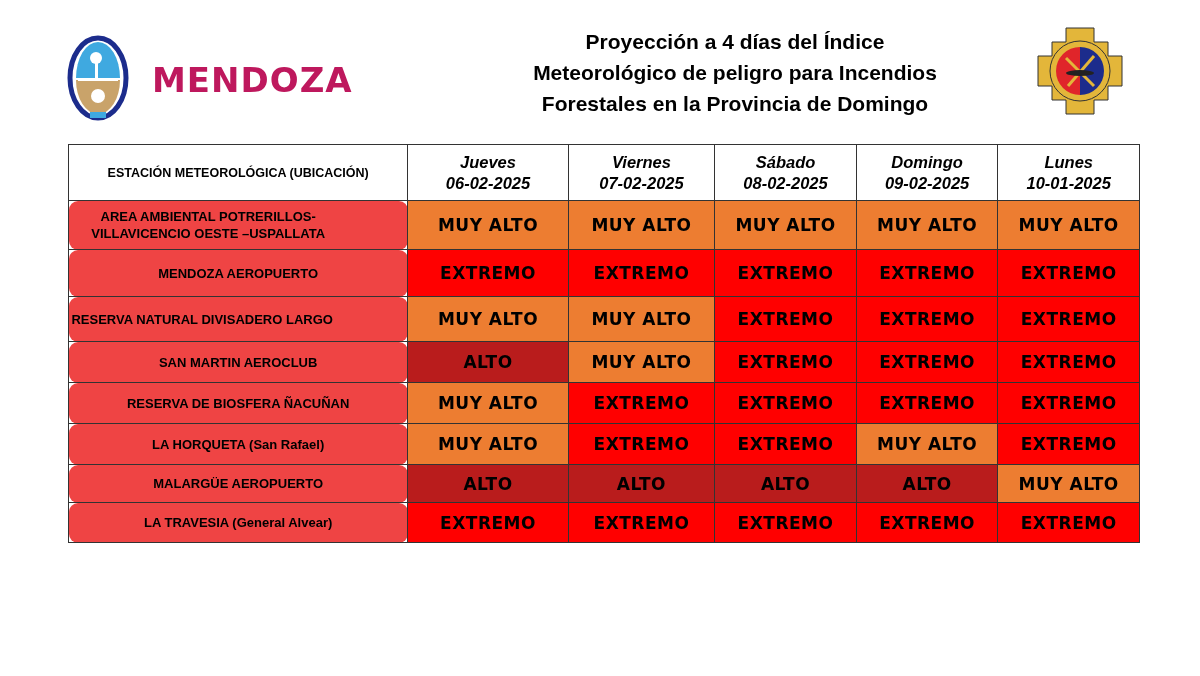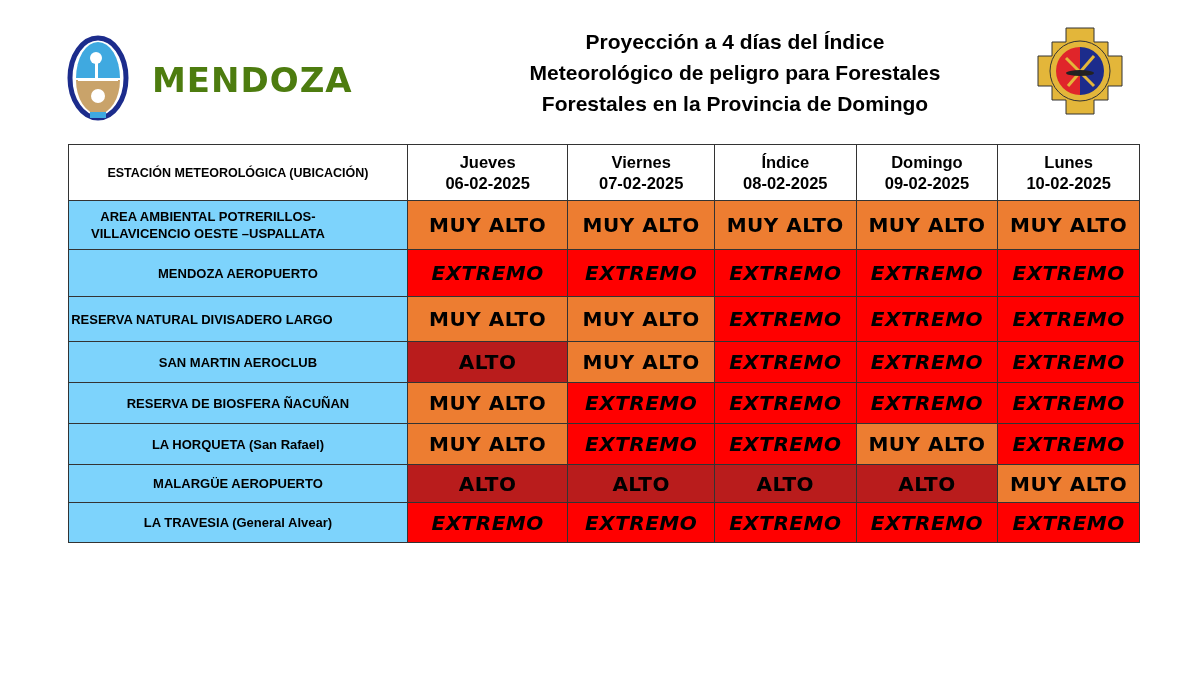--- a/index.html
+++ b/index.html
@@ -1,51 +1,51 @@
 <!DOCTYPE html>
 <html><head>
 <meta charset="utf-8">
 <style>
   html, body { margin: 0; padding: 0; background: #ffffff; }
   body { width: 1200px; height: 676px; position: relative; overflow: hidden; font-family: "Liberation Sans", sans-serif; }
   .logo-left { position: absolute; left: 66px; top: 34px; width: 300px; height: 92px; }
   .shield { position: absolute; left: 0; top: 0; width: 64px; height: 90px; }
-  .brand { position: absolute; left: 86px; top: 26px; font-size: 34px; font-weight: bold; color: #4d7c0f; letter-spacing: 1px; font-family: "DejaVu Sans", sans-serif; }
+  .brand { position: absolute; left: 86px; top: 26px; font-size: 34px; font-weight: bold; color: #be185d; letter-spacing: 1px; font-family: "DejaVu Sans", sans-serif; }
   .title { position: absolute; left: 430px; top: 26px; width: 610px; text-align: center; font-size: 21px; font-weight: bold; line-height: 31px; color: #000; }
   .badge { position: absolute; left: 1036px; top: 26px; width: 88px; height: 90px; }
   table.grid { position: absolute; left: 68px; top: 144px; border-collapse: collapse; width: 1072px; }
   table.grid td, table.grid th { border: 1px solid #333; padding: 0; text-align: center; vertical-align: middle; }
   th.station-h { width: 340px; text-align: left; padding-left: 10px; font-size: 12.5px; font-weight: bold; background: #fff; }
-  th.day { width: 160px; font-size: 16.5px; font-weight: bold; line-height: 21px; background: #fff; }
-  td.station { text-align: left; padding-left: 10px; font-size: 13px; font-weight: bold; line-height: 17px; background: #7dd3fc; }
-  td.lvl { font-size: 20px; font-weight: bold; letter-spacing: 0.5px; font-family: "DejaVu Sans", sans-serif; }
+  th.day { width: 160px; font-size: 16.5px; font-weight: bold; line-height: 21px; background: #fff; font-style: italic; }
+  td.station { text-align: left; padding-left: 10px; font-size: 13px; font-weight: bold; line-height: 17px; background: #ef4444; border-radius: 9px; }
+  td.lvl { font-size: 17px; font-weight: bold; letter-spacing: 0.5px; font-family: "DejaVu Sans", sans-serif; }
   .ALTO { background: #b91c1c; }
   .MUY { background: #ed7d31; }
-  .EXT { background: #ff0000; font-style: italic; }
+  .EXT { background: #ff0000; }
 </style>
 </head>
 <body>
 
 <div class="logo-left">
   <svg class="shield" viewBox="0 0 64 90">
     <ellipse cx="32" cy="44" rx="28" ry="40" fill="none" stroke="#1c2c8c" stroke-width="5"></ellipse>
     <path d="M10 44 A22 36 0 0 1 54 44 Z" fill="#3fa9e0"></path>
     <path d="M10 46 A22 34 0 0 0 54 46 Z" fill="#c9a36a"></path>
     <rect x="12" y="44" width="40" height="3" fill="#fff"></rect>
     <circle cx="30" cy="24" r="6" fill="#fff"></circle>
     <rect x="29" y="28" width="3" height="18" fill="#fff"></rect>
     <circle cx="32" cy="62" r="7" fill="#fff"></circle>
     <rect x="24" y="78" width="16" height="6" fill="#3fa9e0"></rect>
   </svg>
   <div class="brand">MENDOZA</div>
 </div>
 
 <div class="title">
   <div>Proyección a 4 días del Índice</div>
-  <div>Meteorológico de peligro para Forestales</div>
+  <div>Meteorológico de peligro para Incendios</div>
   <div>Forestales en la Provincia de Domingo</div>
 </div>
 
 <svg class="badge" viewBox="0 0 88 90">
   <polygon points="30,2 58,2 58,16 72,16 72,30 86,30 86,60 72,60 72,74 58,74 58,88 30,88 30,74 16,74 16,60 2,60 2,30 16,30 16,16 30,16" fill="#e3b63a" stroke="#333" stroke-width="1"></polygon>
   <circle cx="44" cy="45" r="30" fill="#e3b63a" stroke="#333" stroke-width="1"></circle>
   <path d="M44 21 A24 24 0 0 0 44 69 Z" fill="#e0252a"></path>
   <path d="M44 21 A24 24 0 0 1 44 69 Z" fill="#1c2c8c"></path>
   <line x1="30" y1="32" x2="58" y2="60" stroke="#e3b63a" stroke-width="3"></line>
   <line x1="58" y1="30" x2="32" y2="60" stroke="#e3b63a" stroke-width="3"></line>
@@ -58,30 +58,30 @@
       <th class="station-h">ESTACIÓN METEOROLÓGICA (UBICACIÓN)</th>
       <th class="day">
           <div>Jueves</div>
           <div>06-02-2025</div>
         </th>
       <th class="day" style="width:146px">
           <div>Viernes</div>
           <div>07-02-2025</div>
         </th>
       <th class="day" style="width:141px">
-          <div>Índice</div>
+          <div>Sábado</div>
           <div>08-02-2025</div>
         </th>
       <th class="day" style="width:141px">
           <div>Domingo</div>
           <div>09-02-2025</div>
         </th>
       <th class="day" style="width:141px">
           <div>Lunes</div>
-          <div>10-02-2025</div>
+          <div>10-01-2025</div>
         </th>
     </tr>
   </thead>
   <tbody id="tbody">
       <tr style="height: 49px;">
         <td class="station" style="padding-right: 60px;">AREA AMBIENTAL POTRERILLOS- VILLAVICENCIO OESTE –USPALLATA</td>
         <td class="lvl MUY">MUY ALTO</td>
         <td class="lvl MUY">MUY ALTO</td>
         <td class="lvl MUY">MUY ALTO</td>
         <td class="lvl MUY">MUY ALTO</td>

